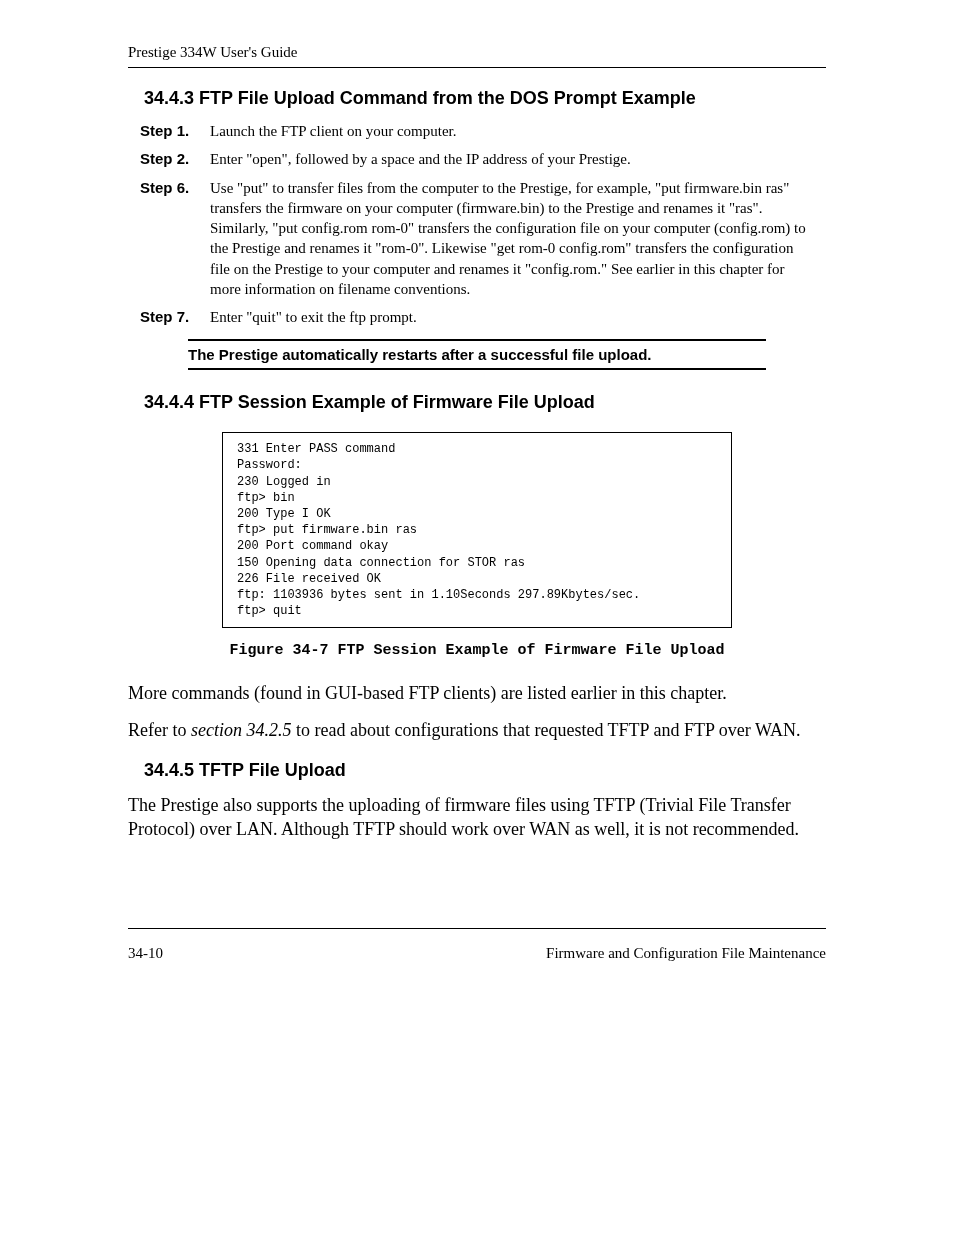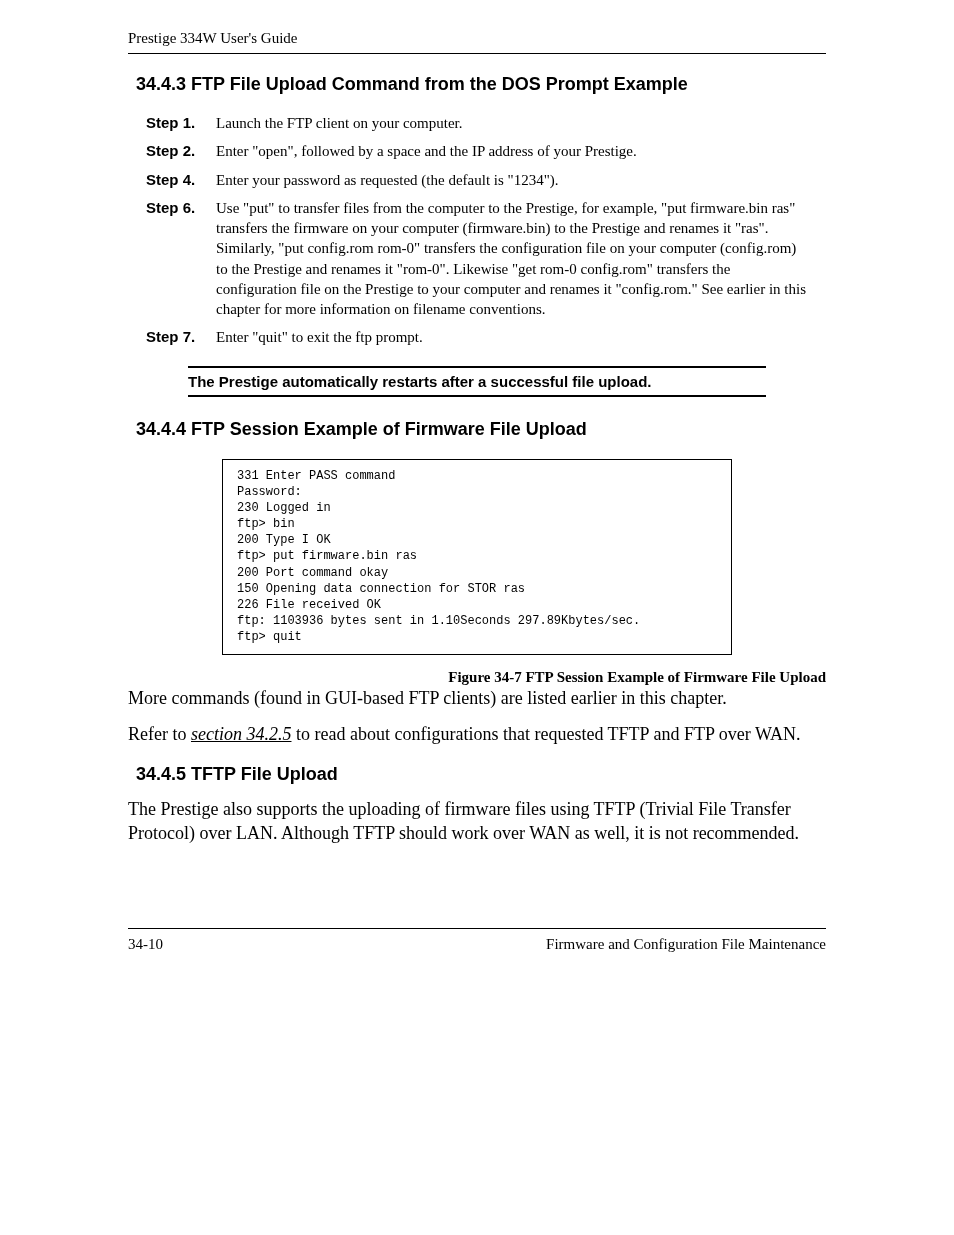--- a/index.html
+++ b/index.html
@@ -6,36 +6,36 @@
     margin: 0;
     padding: 0;
     background: #fff;
     font-family: "Times New Roman", Times, serif;
     color: #000;
     width: 954px;
     height: 1235px;
     position: relative;
   }
   .page {
-    padding: 30px 128px 0 128px;
+    padding: 44px 128px 0 128px;
   }
   .running-head {
     font-size: 15px;
     padding-bottom: 6px;
     border-bottom: 1.5px solid #000;
     margin-bottom: 20px;
   }
   h2 {
     font-family: Arial, Helvetica, sans-serif;
     font-weight: bold;
     font-size: 18px;
-    margin: 18px 0 12px 8px;
+    margin: 18px 0 12px 16px;
   }
   .steps {
-    margin: 18px;
+    margin: 12px;
     padding: 0;
   }
   .step-row {
     display: flex;
     align-items: flex-start;
     margin-bottom: 8px;
     font-size: 15px;
     line-height: 1.35;
   }
   .step-label {
@@ -62,42 +62,41 @@
     margin: 19px auto 14px auto;
     width: 480px;
     border: 1px solid #000;
     padding: 8px 14px;
     font-family: "Courier New", Courier, monospace;
     font-size: 12px;
     line-height: 1.35;
     white-space: pre;
   }
   .fig-caption {
-    text-align: right;
-    font-family: Liberation Serif, serif;
+    text-align: center;
+    font-family: Liberation Mono, monospace;
     font-weight: bold;
     font-size: 15px;
-    margin-bottom: 0;
+    margin-bottom: 22px;
   }
   .body-p {
     font-size: 18px;
     line-height: 1.35;
     margin: 0 0 12px 0;
   }
   .italic {
     font-style: italic;
-    text-decoration: underline;
   }
   .footer {
     position: absolute;
     left: 128px;
     right: 128px;
     top: 928px;
     border-top: 1.5px solid #000;
-    padding-top: 7px;
+    padding-top: 16px;
     font-size: 15px;
     display: flex;
     justify-content: space-between;
   }
 </style>
 </head>
 <body>
 
 <div class="page">
 
@@ -106,24 +105,20 @@
   <h2>34.4.3 FTP File Upload Command from the DOS Prompt Example</h2>
 
   <div class="steps">
     <div class="step-row">
       <div class="step-label">Step 1.</div>
       <div class="step-text">Launch the FTP client on your computer.</div>
     </div>
     <div class="step-row">
       <div class="step-label">Step 2.</div>
       <div class="step-text">Enter "open", followed by a space and the IP address of your Prestige.</div>
-    </div>
-    <div class="step-row">
-      <div class="step-label">Step 4.</div>
-      <div class="step-text">Enter your password as requested (the default is "1234").</div>
     </div>
     <div class="step-row">
       <div class="step-label">Step 6.</div>
       <div class="step-text">Use "put" to transfer files from the computer to the Prestige, for example, "put firmware.bin ras" transfers the firmware on your computer (firmware.bin) to the Prestige and renames it "ras". Similarly, "put config.rom rom-0" transfers the configuration file on your computer (config.rom) to the Prestige and renames it "rom-0". Likewise "get rom-0 config.rom" transfers the configuration file on the Prestige to your computer and renames it "config.rom." See earlier in this chapter for more information on filename conventions.</div>
     </div>
     <div class="step-row">
       <div class="step-label">Step 7.</div>
       <div class="step-text">Enter "quit" to exit the ftp prompt.</div>
     </div>
   </div>

